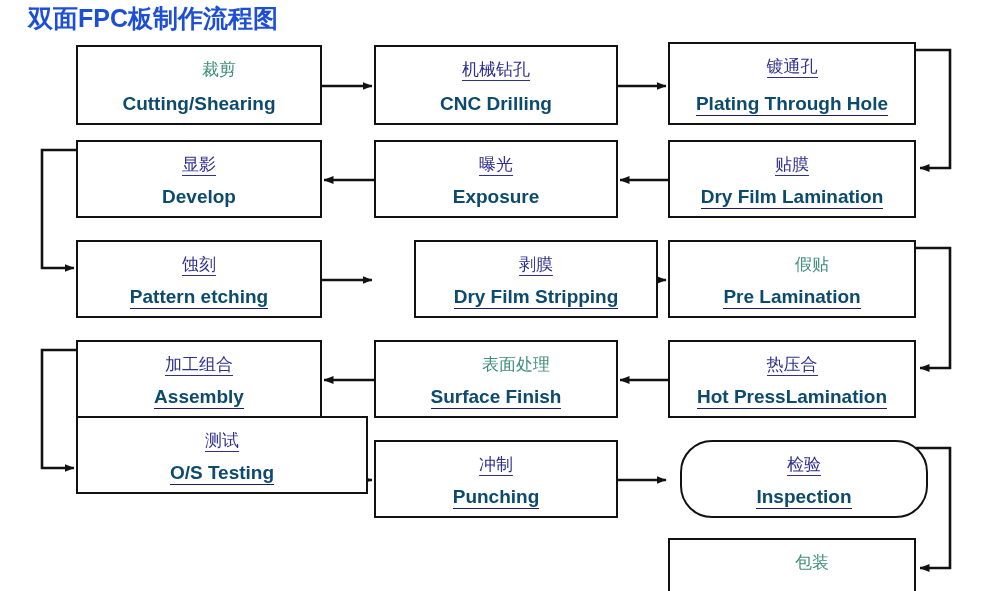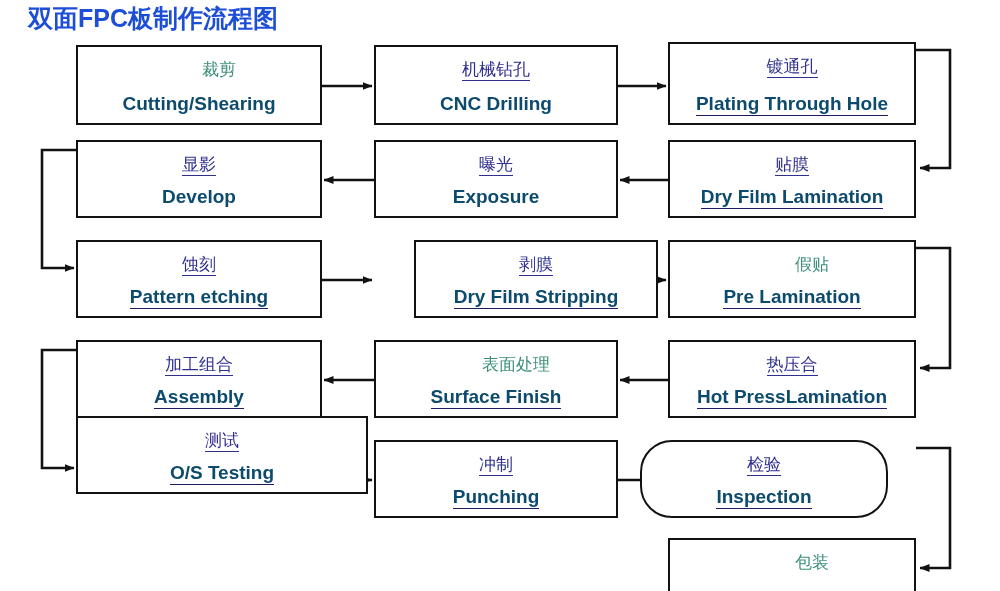--- a/index.html
+++ b/index.html
@@ -137,21 +137,21 @@
         <div class="en"><span>Hot PressLamination</span></div>
       </div>
       <div class="node" style="left: 76px; top: 416px; width: 292px; height: 78px;">
         <div class="cn cn-blue"><span>测试</span></div>
         <div class="en"><span>O/S Testing</span></div>
       </div>
       <div class="node" style="left: 374px; top: 440px; width: 244px; height: 78px;">
         <div class="cn cn-blue"><span>冲制</span></div>
         <div class="en"><span>Punching</span></div>
       </div>
-      <div class="node" style="left: 640px; top: 440px; width: 248px; height: 78px; border-radius: 32px;">
+      <div class="node" style="left: 680px; top: 440px; width: 248px; height: 78px; border-radius: 32px;">
         <div class="cn cn-blue"><span>检验</span></div>
         <div class="en"><span>Inspection</span></div>
       </div>
       <div class="node noul-cn noul-en" style="left: 668px; top: 538px; width: 248px; height: 78px;">
         <div class="cn cn-green"><span>包装</span></div>
         <div class="en"><span style="border-bottom: none;"></span></div>
       </div>
     </div>
 
 </div>

